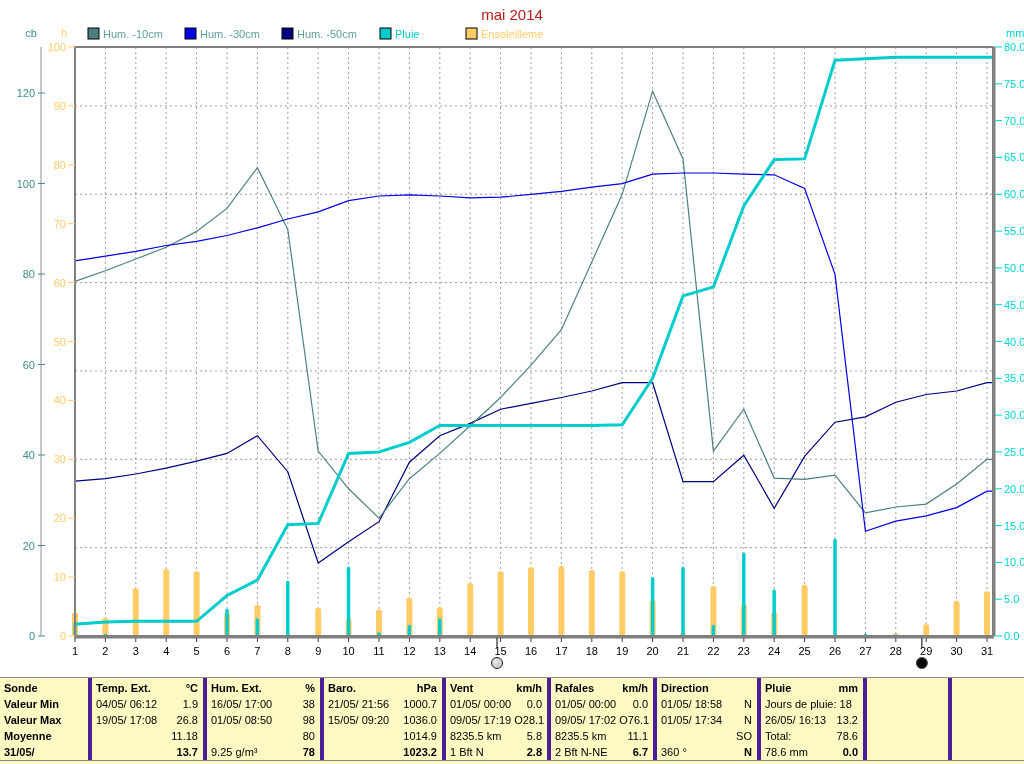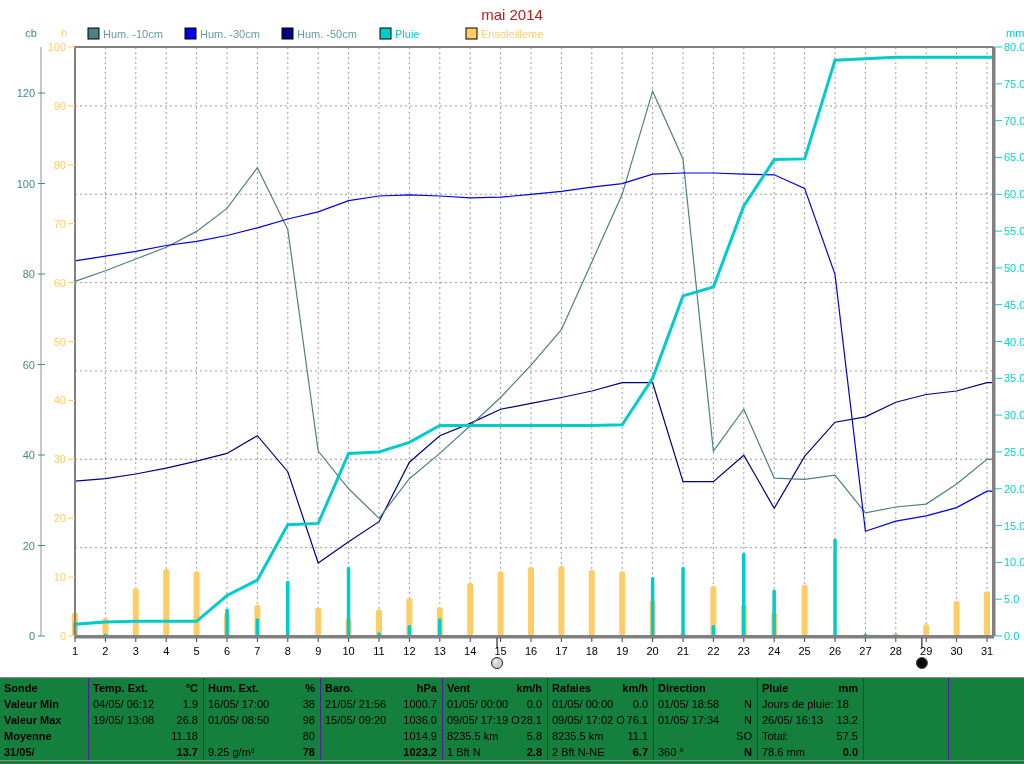--- a/index.html
+++ b/index.html
@@ -1,23 +1,23 @@
 <!DOCTYPE html>
 <html><head>
 <meta charset="utf-8">
 <style>
   html,body{margin:0;padding:0;background:#fff;}
   body{width:1024px;height:764px;position:relative;font-family:"Liberation Sans",sans-serif;overflow:hidden;}
   #chart-wrap{position:absolute;left:0;top:0;width:1024px;height:677px;background:#fff;}
   #chart-title{position:absolute;left:0;top:6px;width:1024px;text-align:center;font-size:15px;color:#b91c1c;}
   #chart-svg{position:absolute;left:0;top:0;}
-  #stats-table{position:absolute;left:0;top:677px;width:1024px;height:87px;background:#15803d;border-top:1px solid #909090;box-sizing:border-box;}
+  #stats-table{position:absolute;left:0;top:677px;width:1024px;height:87px;background:#fef9c3;border-top:1px solid #909090;box-sizing:border-box;}
   .tgrid{display:grid;height:82px;border-bottom:1px solid #8a8a8a;}
   .tcol{box-sizing:border-box;padding-top:2px;overflow:hidden;}
-  .tcol.bord{border-left:1px solid #4c1d95;}
+  .tcol.bord{border-left:4px solid #4c1d95;}
   .trow{height:16px;line-height:16px;font-size:11px;color:#000;display:flex;justify-content:space-between;padding:0 5px 0 4px;white-space:nowrap;}
   .trow .l{text-align:left;}
   .trow .r{text-align:right;}
   .b{font-weight:bold;}
 </style>
 </head>
 <body>
 
 <div id="chart-wrap">
   <div id="chart-title">mai 2014</div>
@@ -308,21 +308,21 @@
       <div class="tcol bord">
         <div class="trow b">
           <span class="l">Temp. Ext.</span>
           <span class="r">°C</span>
         </div>
         <div class="trow">
           <span class="l">04/05/ 06:12</span>
           <span class="r">1.9</span>
         </div>
         <div class="trow">
-          <span class="l">19/05/ 13:08</span>
+          <span class="l">19/05/ 17:08</span>
           <span class="r">26.8</span>
         </div>
         <div class="trow">
           <span class="l"></span>
           <span class="r">11.18</span>
         </div>
         <div class="trow">
           <span class="l"></span>
           <span class="r b">13.7</span>
         </div>
@@ -445,21 +445,21 @@
         <div class="trow">
           <span class="l">Jours de pluie: 18</span>
           <span class="r"></span>
         </div>
         <div class="trow">
           <span class="l">26/05/ 16:13</span>
           <span class="r">13.2</span>
         </div>
         <div class="trow">
           <span class="l">Total:</span>
-          <span class="r">57.5</span>
+          <span class="r">78.6</span>
         </div>
         <div class="trow">
           <span class="l">78.6 mm</span>
           <span class="r b">0.0</span>
         </div>
       </div>
       <div class="tcol bord">
         <div class="trow b">
           <span class="l"></span>
           <span class="r"></span>

